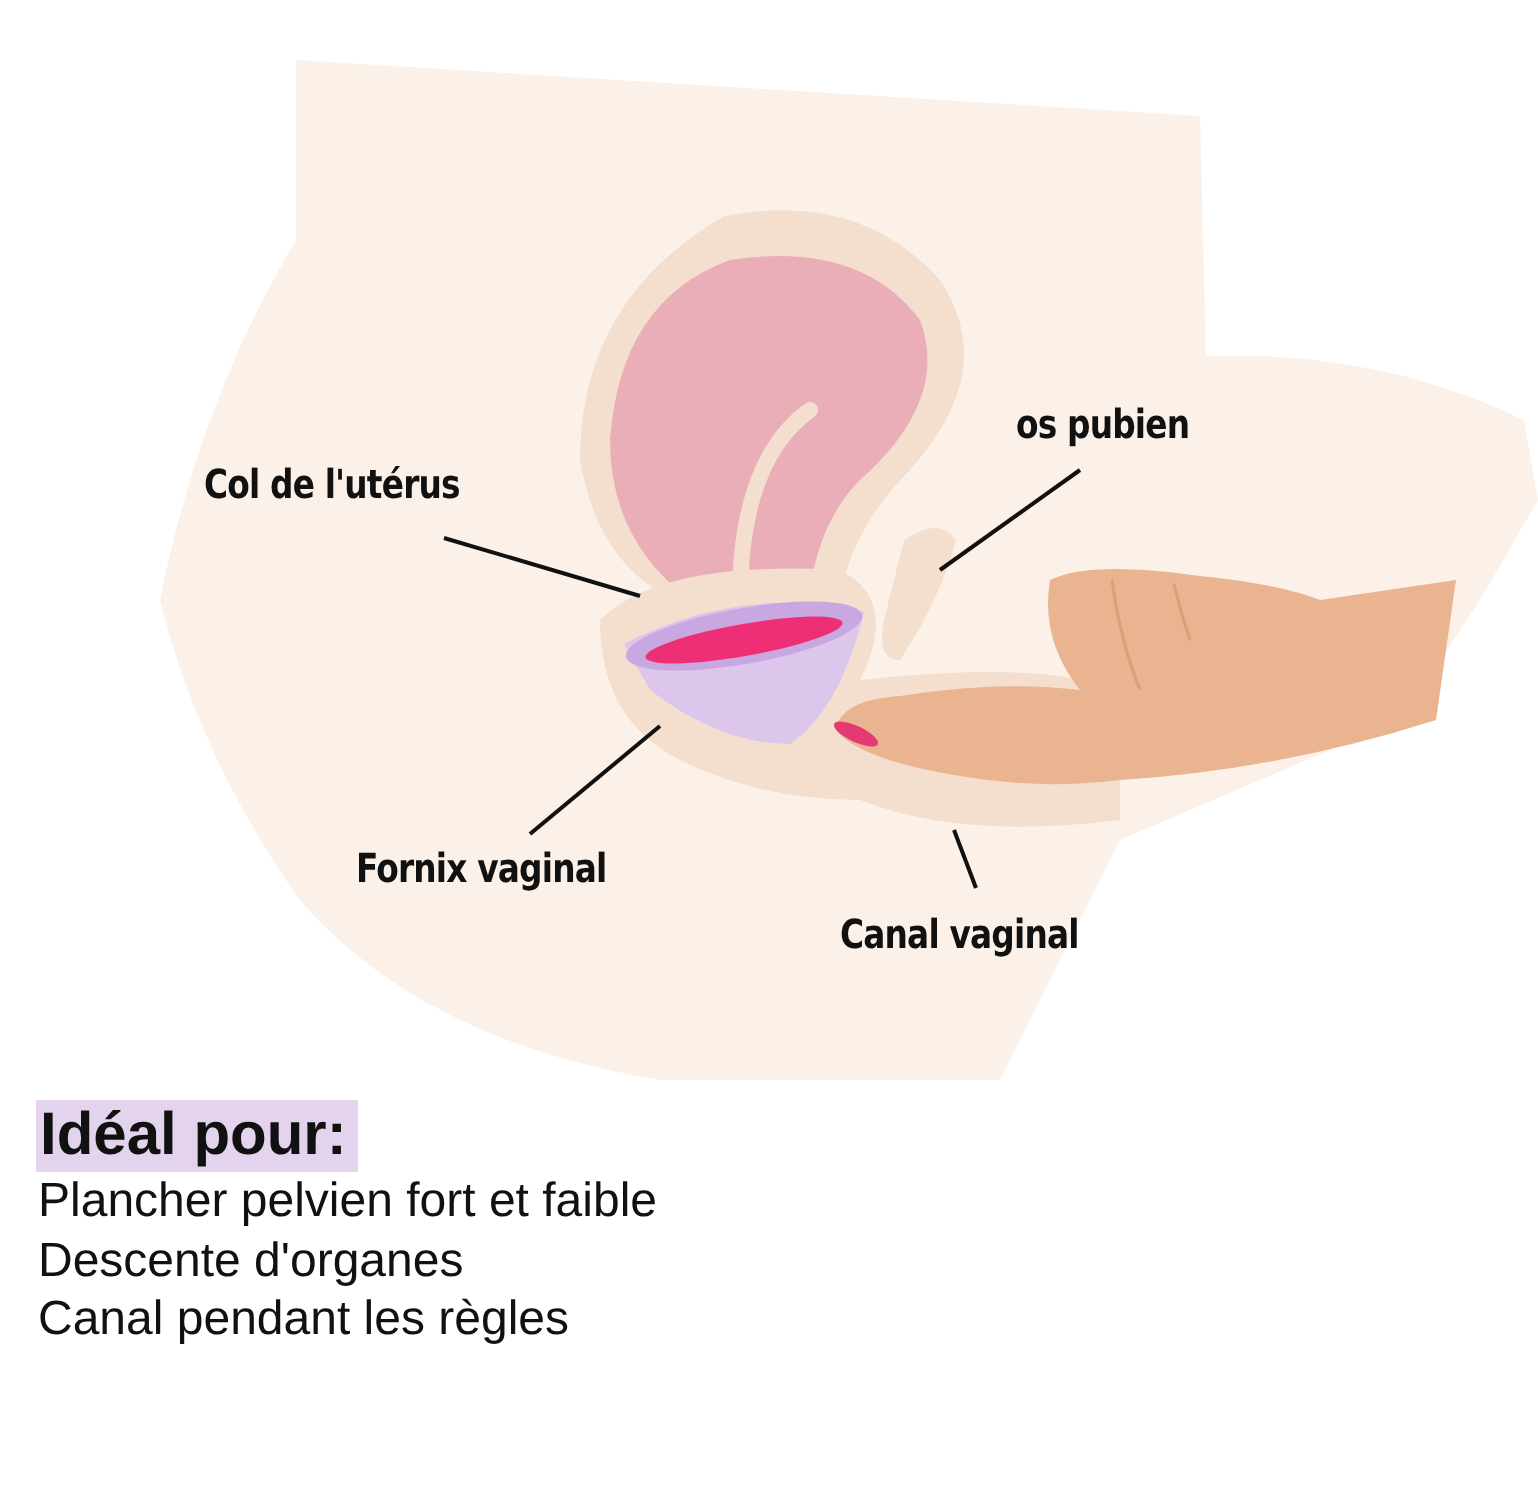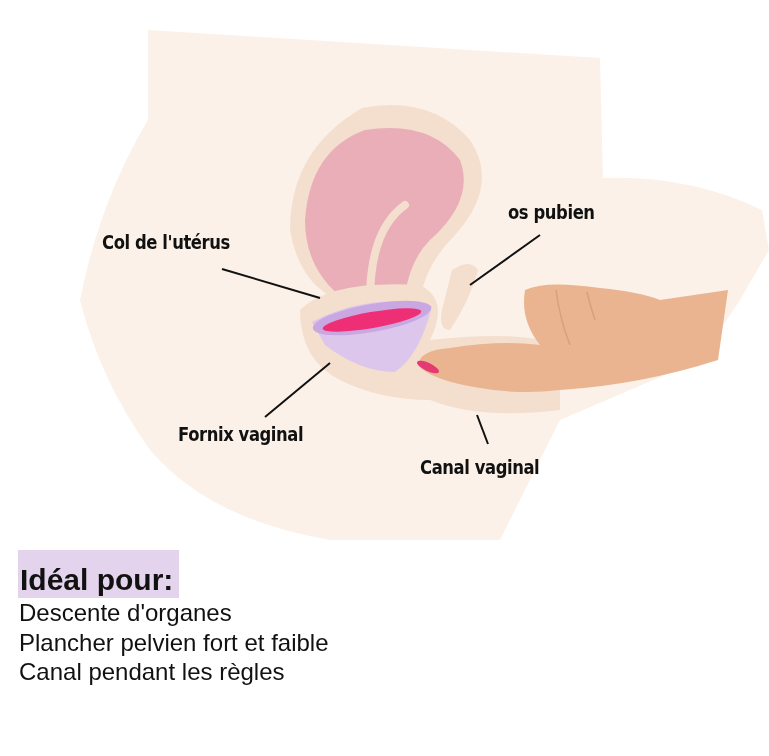--- a/index.html
+++ b/index.html
@@ -22,21 +22,21 @@
     #label-canal { left: 420px; top: 455px; }
 
     #ideal-section { position: absolute; left: 18px; top: 550px; }
     #ideal-heading {
       display: inline-block;
       background: #e3d3ec;
       font-family: "Liberation Sans", sans-serif;
       font-weight: bold;
       font-size: 30px;
       color: #111111;
-      padding: 12px 6px 0 2px;
+      padding: 0 6px 0 2px;
       line-height: 36px;
     }
     .ideal-item {
       font-family: "Liberation Sans", sans-serif;
       font-size: 24px;
       color: #111111;
       line-height: 29.5px;
       margin-left: 1px;
     }
   </style>
@@ -76,16 +76,16 @@
   <line x1="488" y1="444" x2="477" y2="415" stroke="#111" stroke-width="2"></line>
 </svg>
 
 <div class="label" id="label-col">Col de l'utérus</div>
 <div class="label" id="label-os">os pubien</div>
 <div class="label" id="label-fornix">Fornix vaginal</div>
 <div class="label" id="label-canal">Canal vaginal</div>
 
 <div id="ideal-section">
   <div id="ideal-heading">Idéal pour:</div>
+  <div class="ideal-item">Plancher pelvien fort et faible</div>
   <div class="ideal-item">Descente d'organes</div>
-  <div class="ideal-item">Plancher pelvien fort et faible</div>
   <div class="ideal-item">Canal pendant les règles</div>
 </div>
 
 </body></html>

